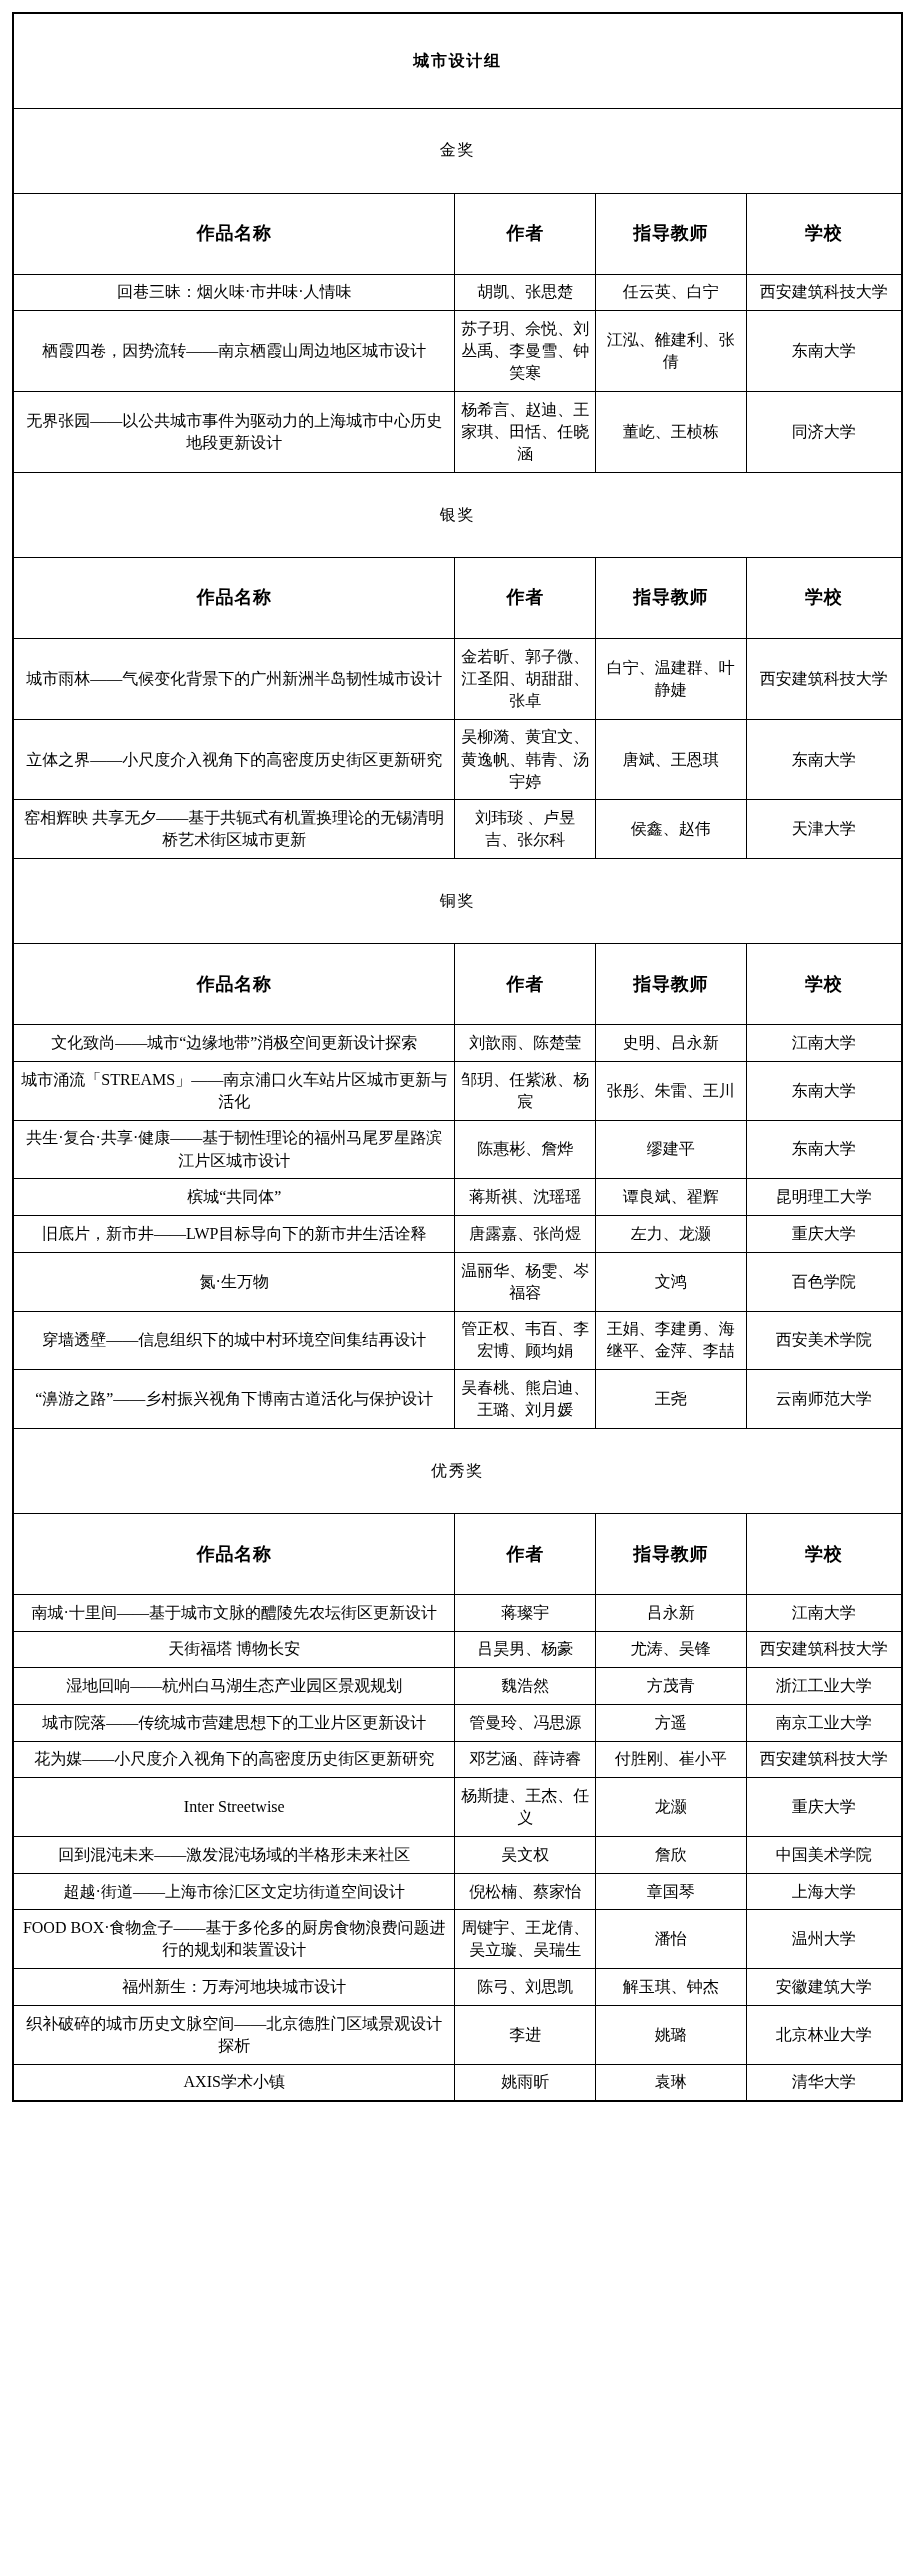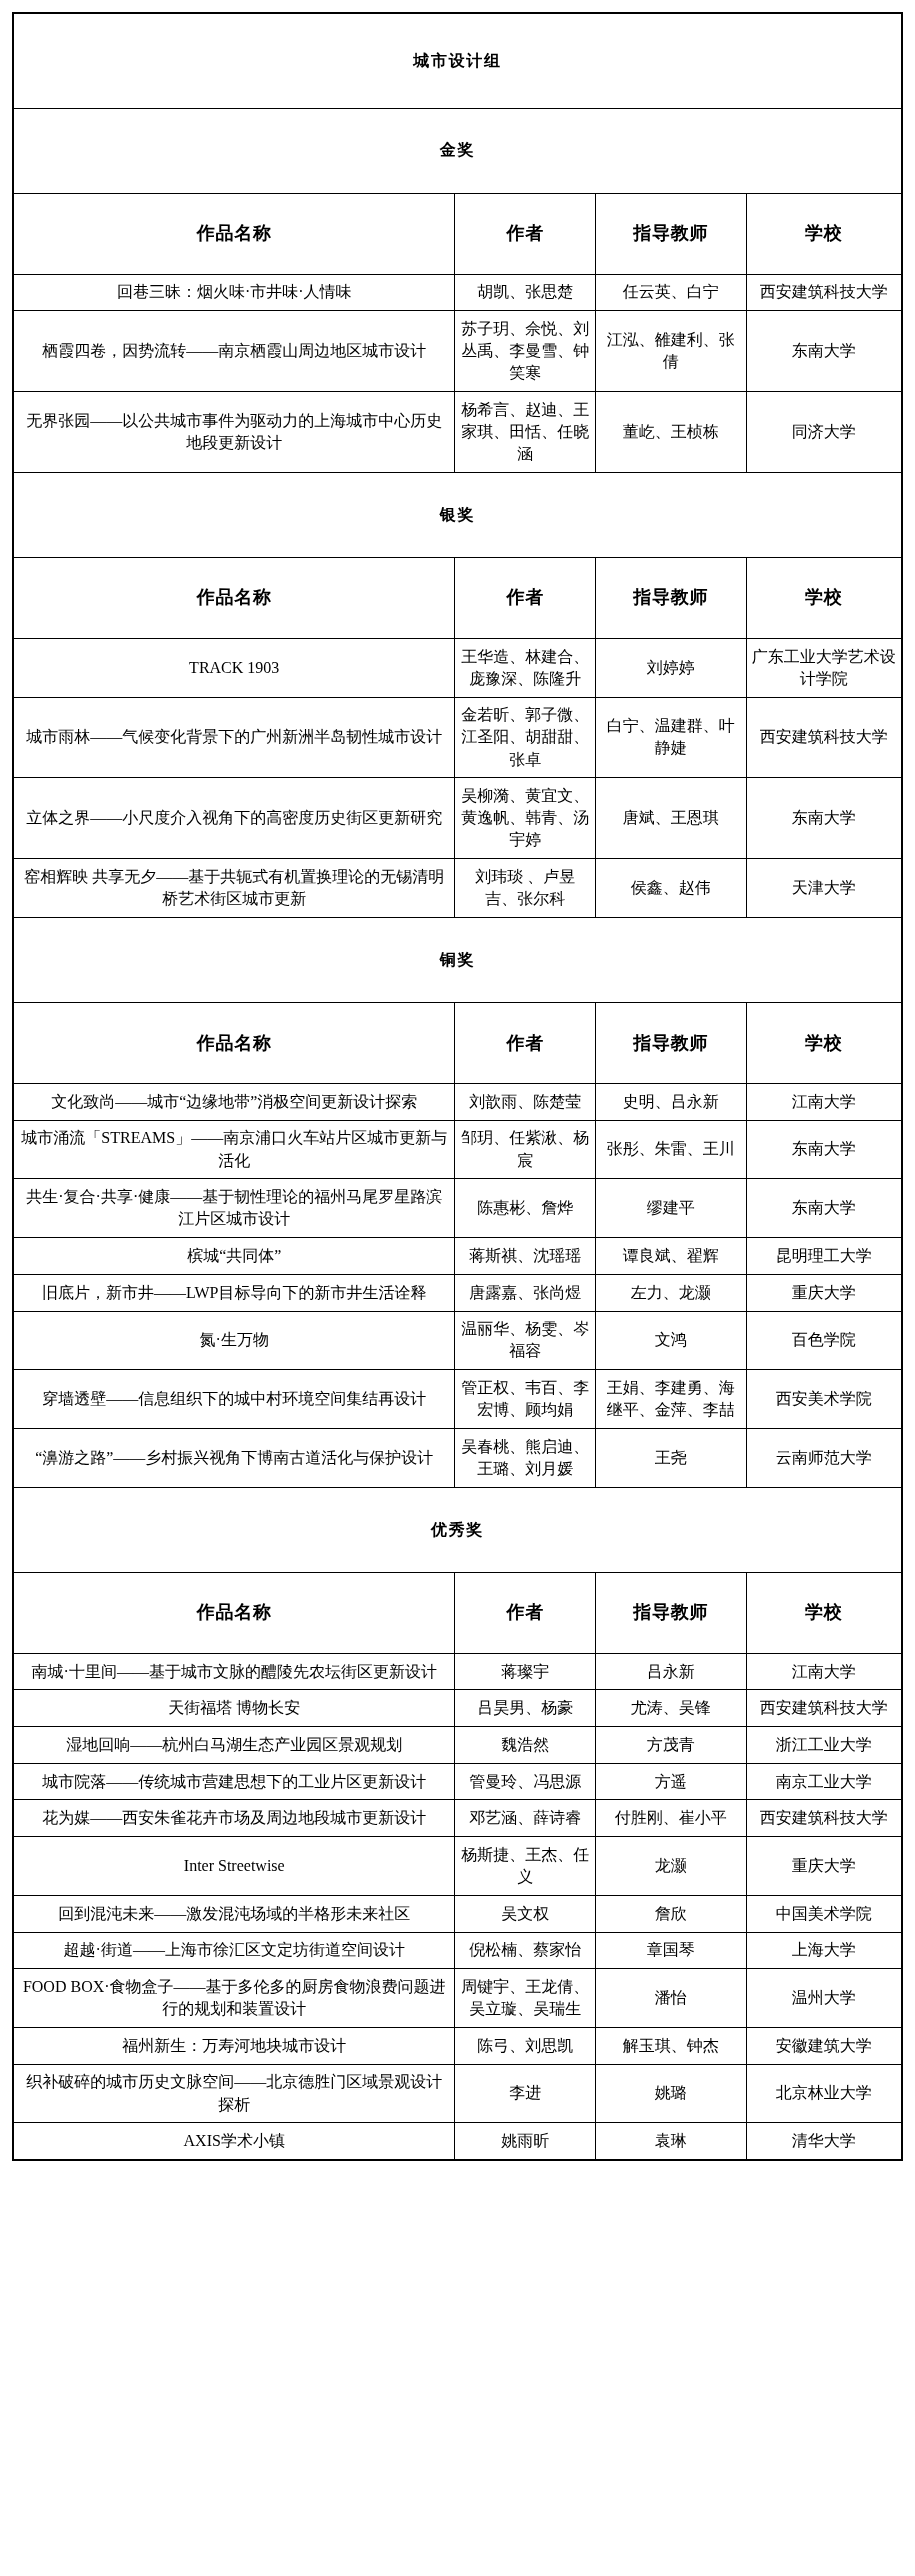--- a/index.html
+++ b/index.html
@@ -42,21 +42,21 @@
   col.c-school { width: 153px; }
 
   td.group-title {
     font-size: 19.5px;
     font-weight: bold;
     letter-spacing: 1.7px;
     height: 95px;
   }
   td.section-title {
     font-size: 18px;
-    font-weight: bold;
+    font-weight: normal;
     letter-spacing: 1.7px;
     height: 85px;
   }
   tr.header-row td {
     font-size: 18px;
     font-weight: bold;
     height: 81px;
     letter-spacing: 0.8px;
     margin-left: 32px;
   }
@@ -113,26 +113,20 @@
         <tr>
           <td class="section-title" colspan="4">银奖</td>
         </tr>
         <tr class="header-row">
           <td class="">作品名称</td>
           <td class="">作者</td>
           <td class="">指导教师</td>
           <td class="">学校</td>
         </tr>
         <tr class="data-row">
-          <td class="cell-name">TRACK 1903</td>
-          <td class="cell-author">王华造、林建合、庞豫深、陈隆升</td>
-          <td class="cell-advisor">刘婷婷</td>
-          <td class="cell-school">广东工业大学艺术设计学院</td>
-        </tr>
-        <tr class="data-row">
           <td class="cell-name">城市雨林——气候变化背景下的广州新洲半岛韧性城市设计</td>
           <td class="cell-author">金若昕、郭子微、江圣阳、胡甜甜、张卓</td>
           <td class="cell-advisor">白宁、温建群、叶静婕</td>
           <td class="cell-school">西安建筑科技大学</td>
         </tr>
         <tr class="data-row">
           <td class="cell-name">立体之界——小尺度介入视角下的高密度历史街区更新研究</td>
           <td class="cell-author">吴柳漪、黄宜文、黄逸帆、韩青、汤宇婷</td>
           <td class="cell-advisor">唐斌、王恩琪</td>
           <td class="cell-school">东南大学</td>
@@ -227,21 +221,21 @@
           <td class="cell-advisor">方茂青</td>
           <td class="cell-school">浙江工业大学</td>
         </tr>
         <tr class="data-row">
           <td class="cell-name">城市院落——传统城市营建思想下的工业片区更新设计</td>
           <td class="cell-author">管曼玲、冯思源</td>
           <td class="cell-advisor">方遥</td>
           <td class="cell-school">南京工业大学</td>
         </tr>
         <tr class="data-row">
-          <td class="cell-name">花为媒——西安朱雀花卉市场及周边地段城市更新设计</td>
+          <td class="cell-name">花为媒——小尺度介入视角下的高密度历史街区更新研究</td>
           <td class="cell-author">邓艺涵、薛诗睿</td>
           <td class="cell-advisor">付胜刚、崔小平</td>
           <td class="cell-school">西安建筑科技大学</td>
         </tr>
         <tr class="data-row">
           <td class="cell-name">Inter Streetwise</td>
           <td class="cell-author">杨斯捷、王杰、任义</td>
           <td class="cell-advisor">龙灏</td>
           <td class="cell-school">重庆大学</td>
         </tr>

